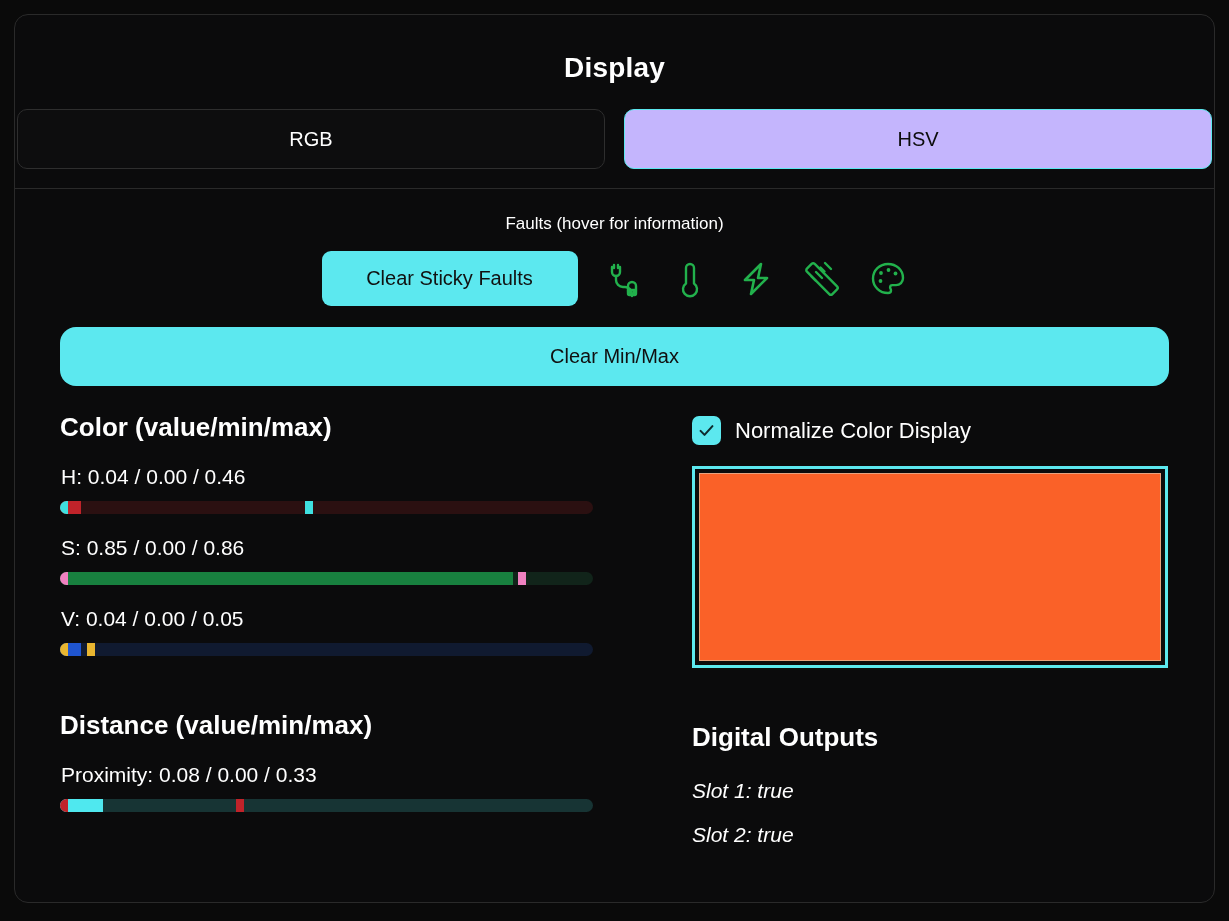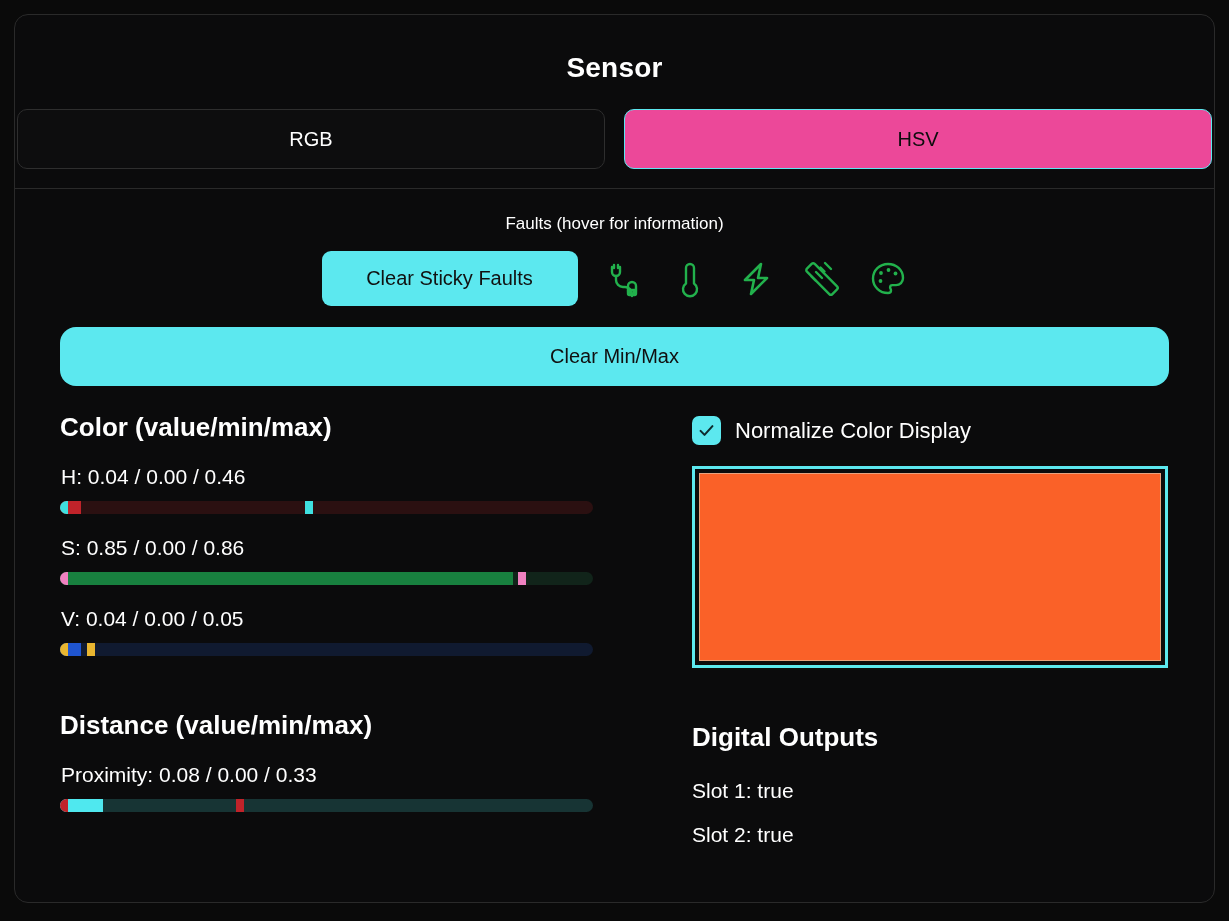--- a/index.html
+++ b/index.html
@@ -57,21 +57,21 @@
     box-sizing: border-box;
     cursor: pointer;
     user-select: none;
   }
   .tab.inactive {
     background: #0d0d0e;
     border: 1px solid #2e2e2e;
     color: #ffffff;
   }
   .tab.active {
-    background: #ec4899;
+    background: #c4b5fd;
     border: 1px solid #5ce8ef;
     color: #0d0d0d;
   }
 
   .divider {
     height: 1px;
     background: #2a2a2a;
     margin-top: 19px;
   }
 
@@ -206,31 +206,32 @@
     box-sizing: border-box;
     border: 1px solid #e8a27e;
   }
 
   .digital-outputs { margin-top: 12px; }
   .slot-line {
     font-size: 21px;
     color: #ffffff;
     margin: 0;
     padding-top: 20px;
+    font-style: italic;
   }
   .slot-line.first { padding-top: 26px; }
 
   .row-lower { display: flex; padding: 0 14px 0 45px; margin-top: 42px; }
 </style>
 </head>
 <body>
 
 <div id="app">
 
-  <h1 class="panel-title">Sensor</h1>
+  <h1 class="panel-title">Display</h1>
 
   <div class="tabs">
     <div class="tab inactive">
       <span>RGB</span>
     </div>
     <div class="tab active">
       <span>HSV</span>
     </div>
   </div>
 

